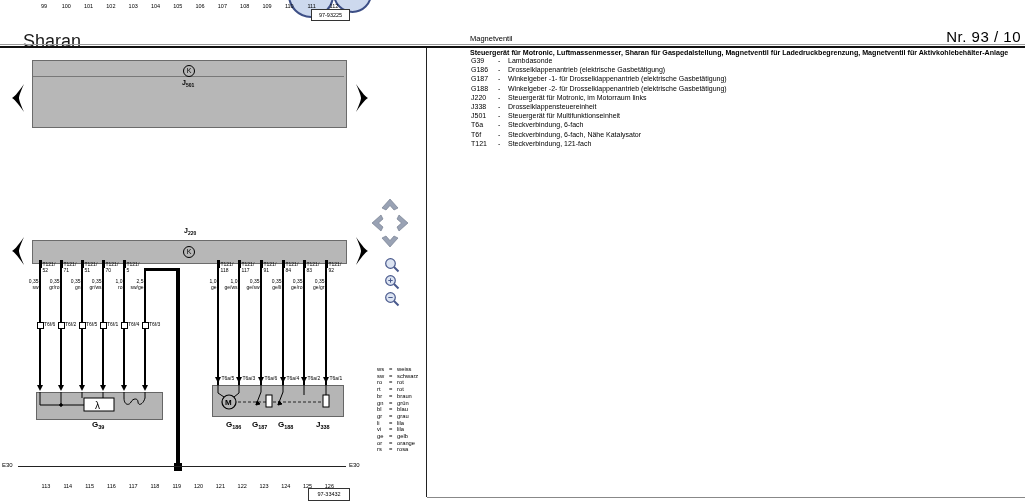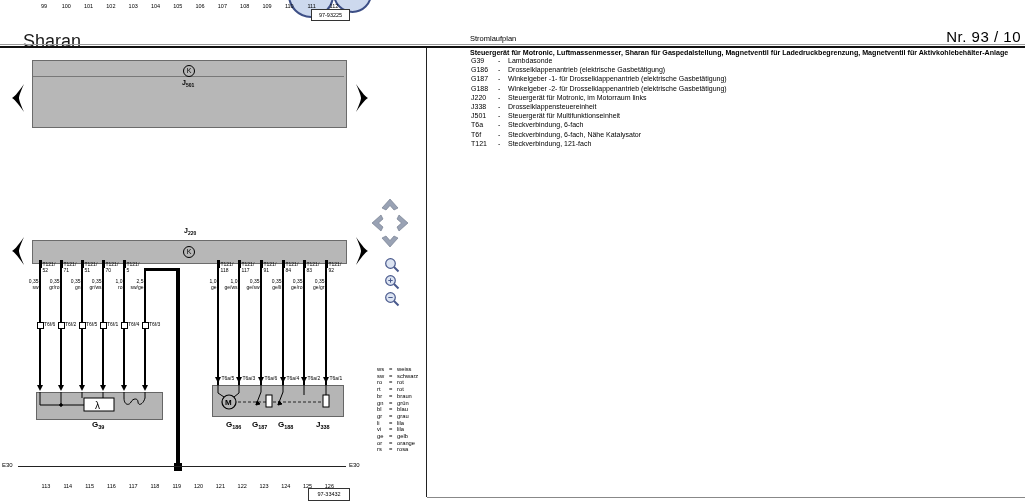--- a/index.html
+++ b/index.html
@@ -63,21 +63,21 @@
 </head>
 <body>
 
 <div id="page">
 
   <div class="abs blue-circle" id="blue-circle-1"></div>
   <div class="abs blue-circle" id="blue-circle-2"></div>
   <div class="abs ref-box" id="ref-box-top">97-93225</div>
 
   <div class="abs" id="model-name">Sharan</div>
-  <div class="abs" id="doc-type">Stromlaufplan</div>
+  <div class="abs" id="doc-type">Magnetventil</div>
   <div class="abs" id="page-number">Nr.  93 / 10</div>
   <div class="abs" id="rule-thin"></div>
   <div class="abs" id="rule-thick"></div>
   <div class="abs" id="v-divider"></div>
   <div class="abs" id="panel-bottom-rule"></div>
 
   <div class="abs" id="legend-title">Steuergerät für Motronic, Luftmassenmesser, Sharan für Gaspedalstellung, Magnetventil für Ladedruckbegrenzung, Magnetventil für Aktivkohlebehälter-Anlage</div>
 
   <div class="abs bus" id="bus-j501"></div>
   <div class="abs" id="j501-divider"></div>

